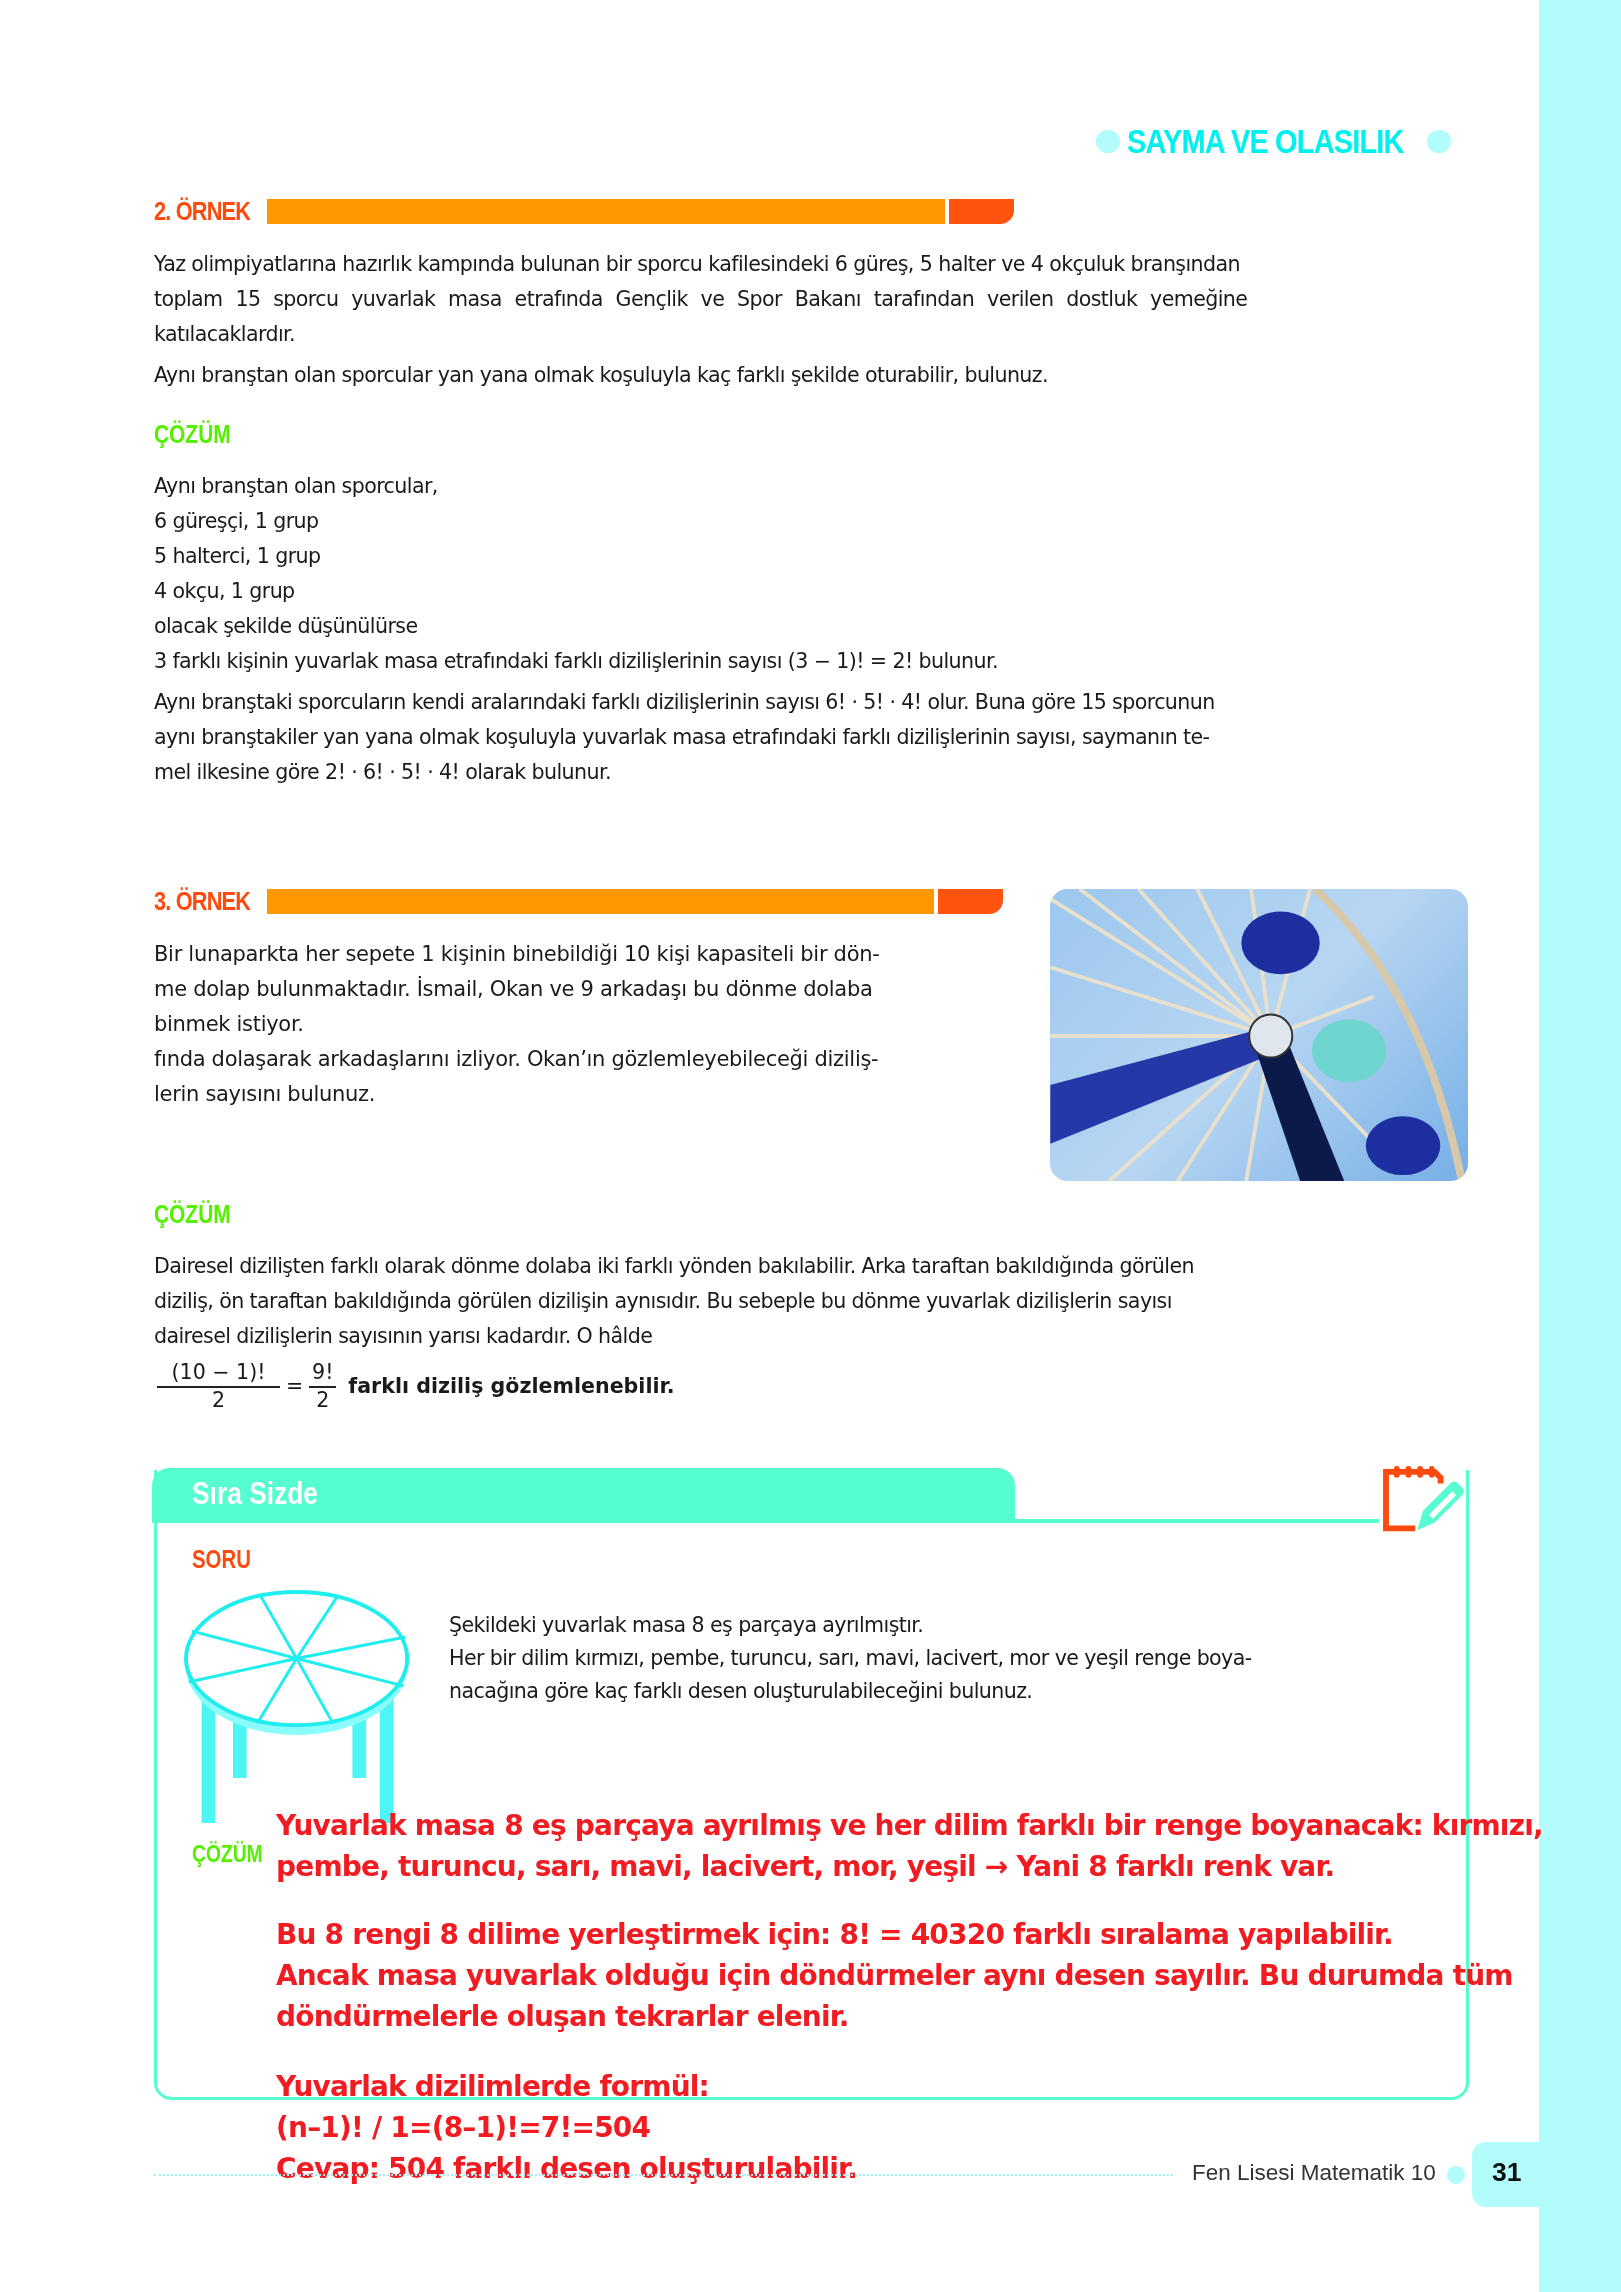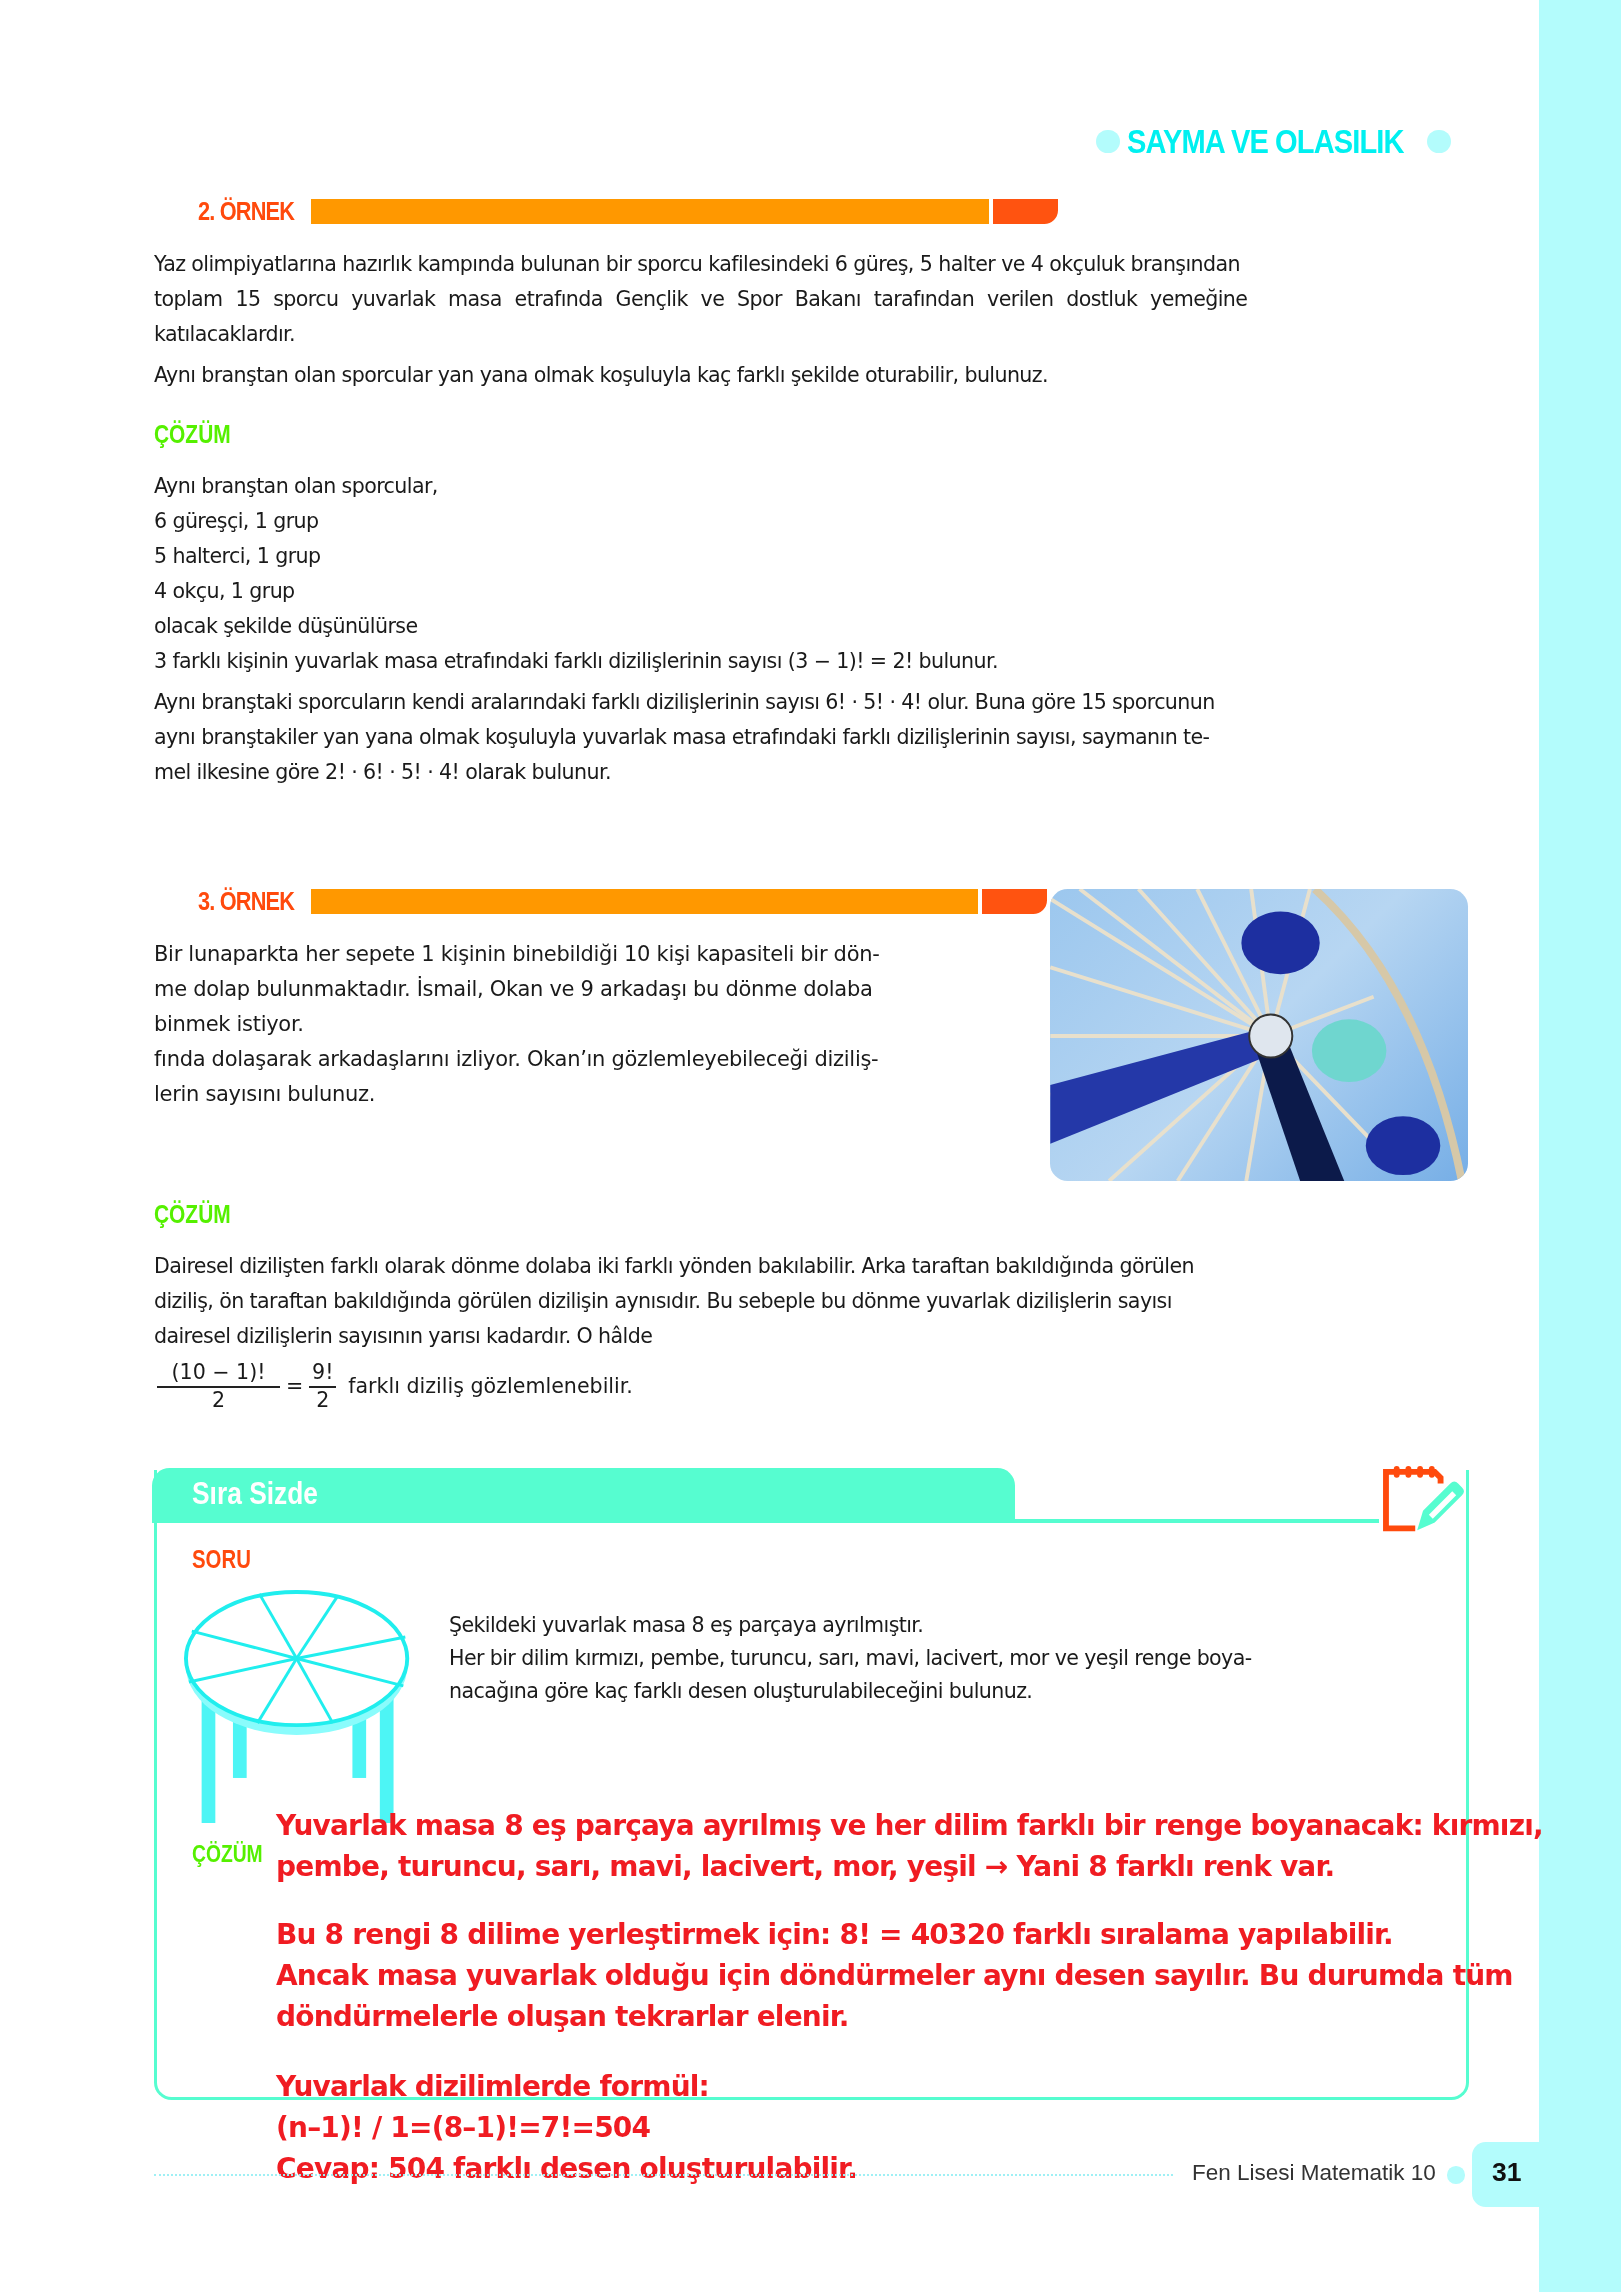--- a/index.html
+++ b/index.html
@@ -8,21 +8,21 @@
   .side-strip { position:absolute; left:1539px; top:0; width:82px; height:2293px; background:#b3fcfc; }
   .abs { position:absolute; }
 
   
   .chapter { position:absolute; top:122px; left:1096px; height:39px; display:flex; align-items:center; gap:7.8px; }
   .dot { width:23.5px; height:23.5px; border-radius:50%; background:#b3fcfc; display:inline-block; }
   .chapter-title { font-family:"Liberation Sans", sans-serif; font-weight:bold; font-size:33px; color:#00f0f0;
                    letter-spacing:-1px; transform:scaleX(0.88); transform-origin:left center; display:inline-block; width:323px; white-space:nowrap; }
 
   
-  .ex-head { position:absolute; left:154px; display:flex; align-items:center; height:31px;margin-left:44px; }
+  .ex-head { position:absolute; left:154px; display:flex; align-items:center; height:31px; }
   .ex-label { font-weight:bold; font-size:26.5px; color:#ff4a0d; letter-spacing:-1px; transform:scaleX(0.82); transform-origin:left center; width:113px; white-space:nowrap; display:inline-block; }
   .ex-bar { height:25.5px; background:#ff9800; }
   .ex-cap { height:25.5px; background:#ff5310; border-radius:0 0 13.7px 0; margin-left:3.9px; }
 
   .body-text { font-family:"DejaVu Sans", sans-serif; font-size:20.6px; line-height:35px; color:#1a1a1a; }
   .narrow { letter-spacing:-0.6px; }
   .solution-label { font-weight:bold; font-size:25.5px; color:#55f000; transform:scaleX(0.82); transform-origin:left center; display:inline-block; white-space:nowrap; }
 
   .para { position:absolute; }
   .line { white-space:nowrap; }
@@ -142,21 +142,21 @@
 <div class="abs body-text" style="left:157px; top:1360px; display:flex; align-items:center; gap:5.9px;">
   <div style="display:flex; flex-direction:column; align-items:center; line-height:25.5px;">
     <span>(10 − 1)!</span>
     <span style="border-top:2px solid #222; width:123px; text-align:center;">2</span>
   </div>
   <span>=</span>
   <div style="display:flex; flex-direction:column; align-items:center; line-height:25.5px;">
     <span>9!</span>
     <span style="border-top:2px solid #222; width:27.4px; text-align:center;">2</span>
   </div>
-  <span style="margin-left:5.9px;">farklı diziliş gözlemlenebilir.</span>
+  <span style="margin-left:5.9px;font-weight:bold;">farklı diziliş gözlemlenebilir.</span>
 </div>
 
 <div class="ss-box"></div>
 <div class="ss-tab"></div>
 <div class="ss-title">Sıra Sizde</div>
 <div class="ss-rule"></div>
 
 <div class="abs" style="left:1380px; top:1466px;">
   <svg width="88" height="78" viewBox="0 0 90 80" xmlns="http://www.w3.org/2000/svg">
     <path d="M36 64 H6 V6 H56 L62 12 V18" stroke="#ff4a0d" stroke-width="6" fill="none"></path>

